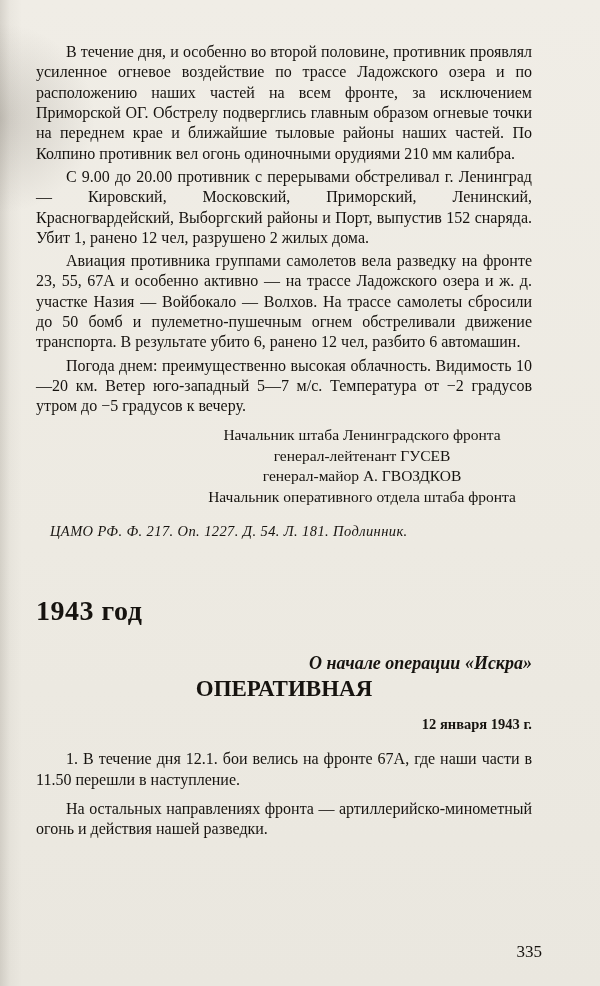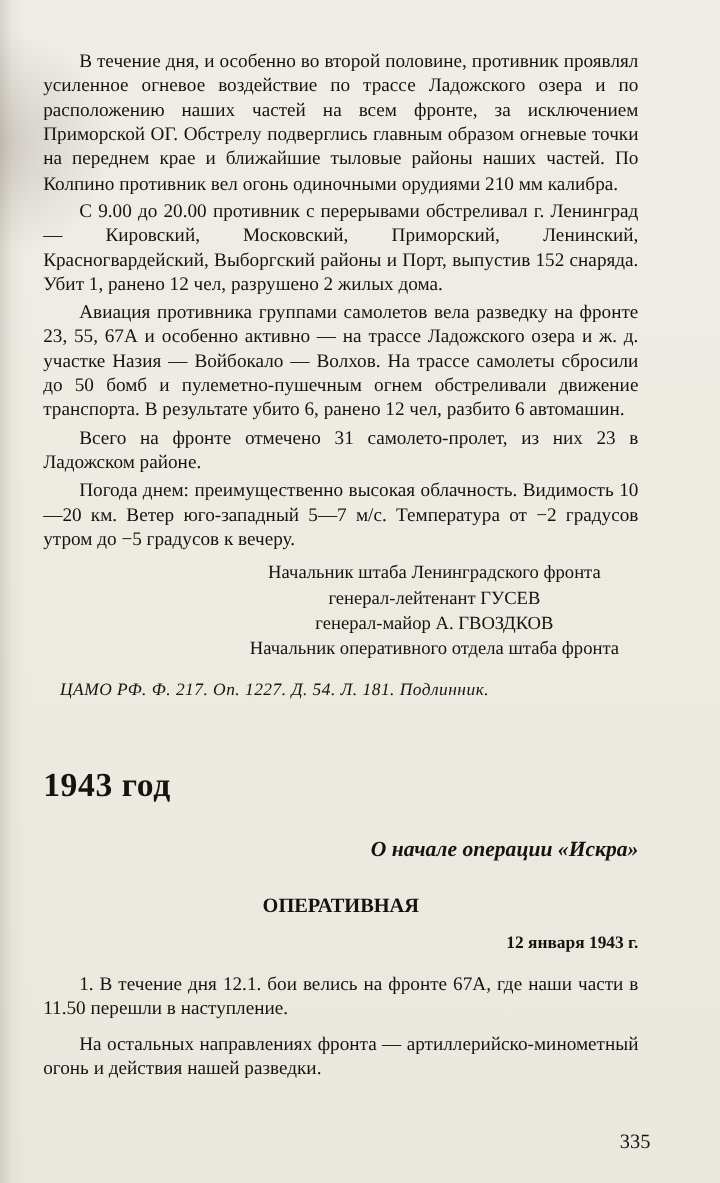--- a/index.html
+++ b/index.html
@@ -55,24 +55,23 @@
     text-align: right;
     font-size: 18px;
     font-weight: bold;
     font-style: italic;
   }
   .section-title span {
     text-underline-offset: 3px;
     text-align: center;
   }
   .doc-title {
-    margin-top: 26px;
     text-align: center;
     font-weight: bold;
-    font-size: 17px;
+    font-size: 23px;
     line-height: 1.3;
   }
   .doc-subtitle {
     text-align: center;
     font-weight: bold;
     font-size: 16px;
     line-height: 1.3;
   }
   .doc-date {
     margin-top: 12px;
@@ -95,21 +94,20 @@
 </style>
 </head>
 <body>
 
 <div class="page">
 
   <div class="body-text">
     <p>В течение дня, и особенно во второй половине, противник проявлял усиленное огневое воздействие по трассе Ладожского озера и по расположению наших частей на всем фронте, за исключением Приморской ОГ. Обстрелу подверглись главным образом огневые точки на переднем крае и ближайшие тыловые районы наших частей. По Колпино противник вел огонь одиночными орудиями 210 мм калибра.</p>
     <p>С 9.00 до 20.00 противник с перерывами обстреливал г. Ленинград — Кировский, Московский, Приморский, Ленинский, Красногвардейский, Выборгский районы и Порт, выпустив 152 снаряда. Убит 1, ранено 12 чел, разрушено 2 жилых дома.</p>
     <p>Авиация противника группами самолетов вела разведку на фронте 23, 55, 67А и особенно активно — на трассе Ладожского озера и ж. д. участке Назия — Войбокало — Волхов. На трассе самолеты сбросили до 50 бомб и пулеметно-пушечным огнем обстреливали движение транспорта. В результате убито 6, ранено 12 чел, разбито 6 автомашин.</p>
-    <p>Всего на фронте отмечено 31 самолето-пролет, из них 23 в Ладожском районе.</p>
     <p>Погода днем: преимущественно высокая облачность. Видимость 10—20 км. Ветер юго-западный 5—7 м/с. Температура от −2 градусов утром до −5 градусов к вечеру.</p>
   </div>
 
   <div class="signature-block">
     <div>Начальник штаба Ленинградского фронта</div>
     <div>генерал-лейтенант ГУСЕВ</div>
     <div>генерал-майор А. ГВОЗДКОВ</div>
     <div>Начальник оперативного отдела штаба фронта</div>
   </div>
 

